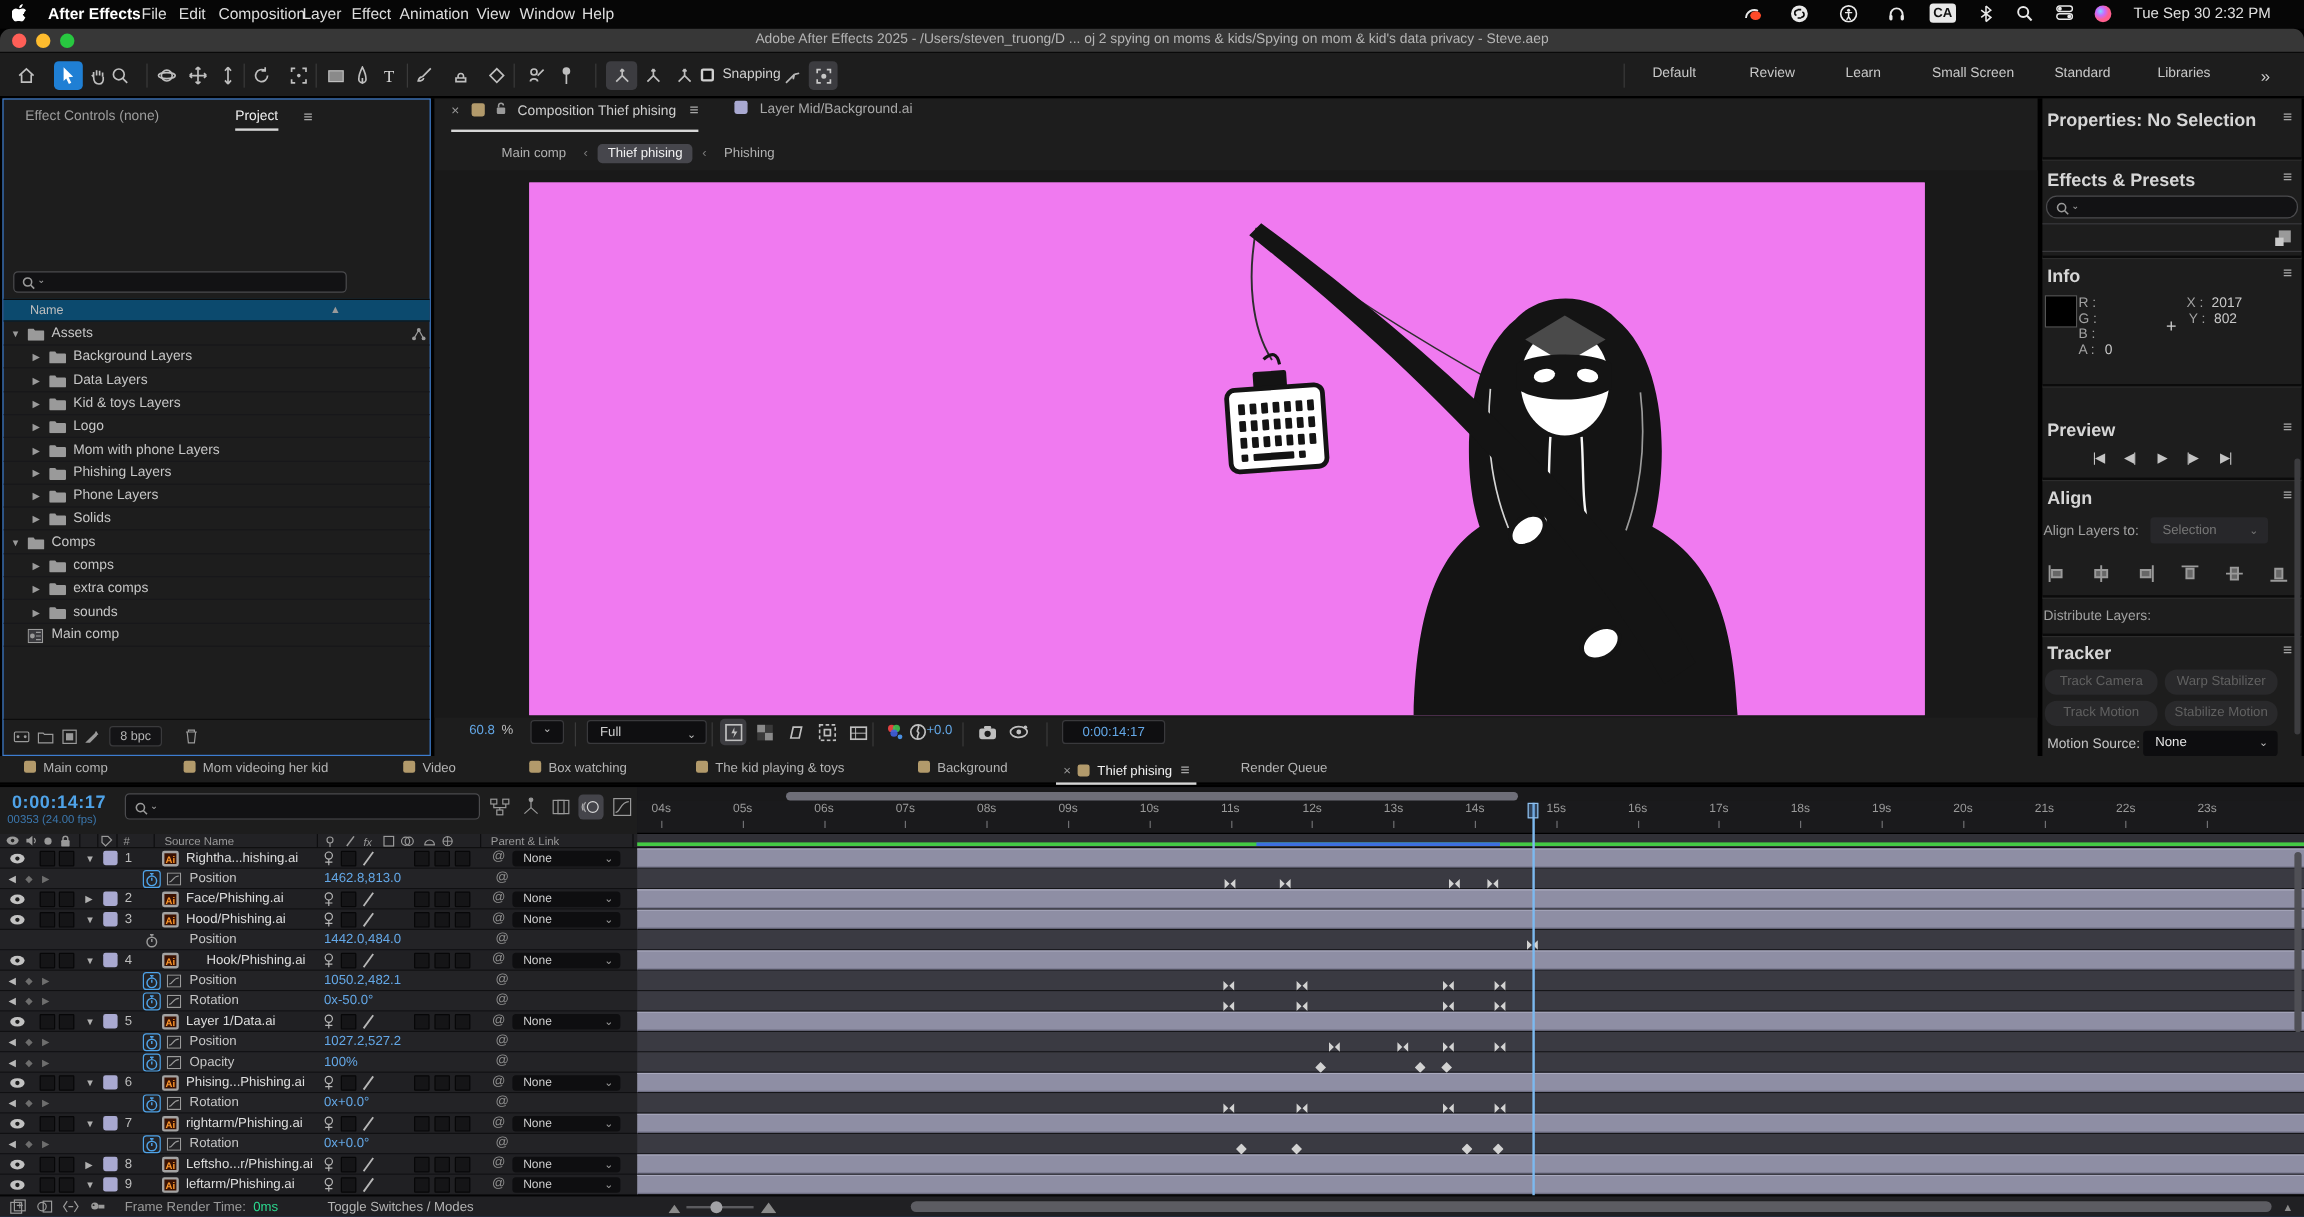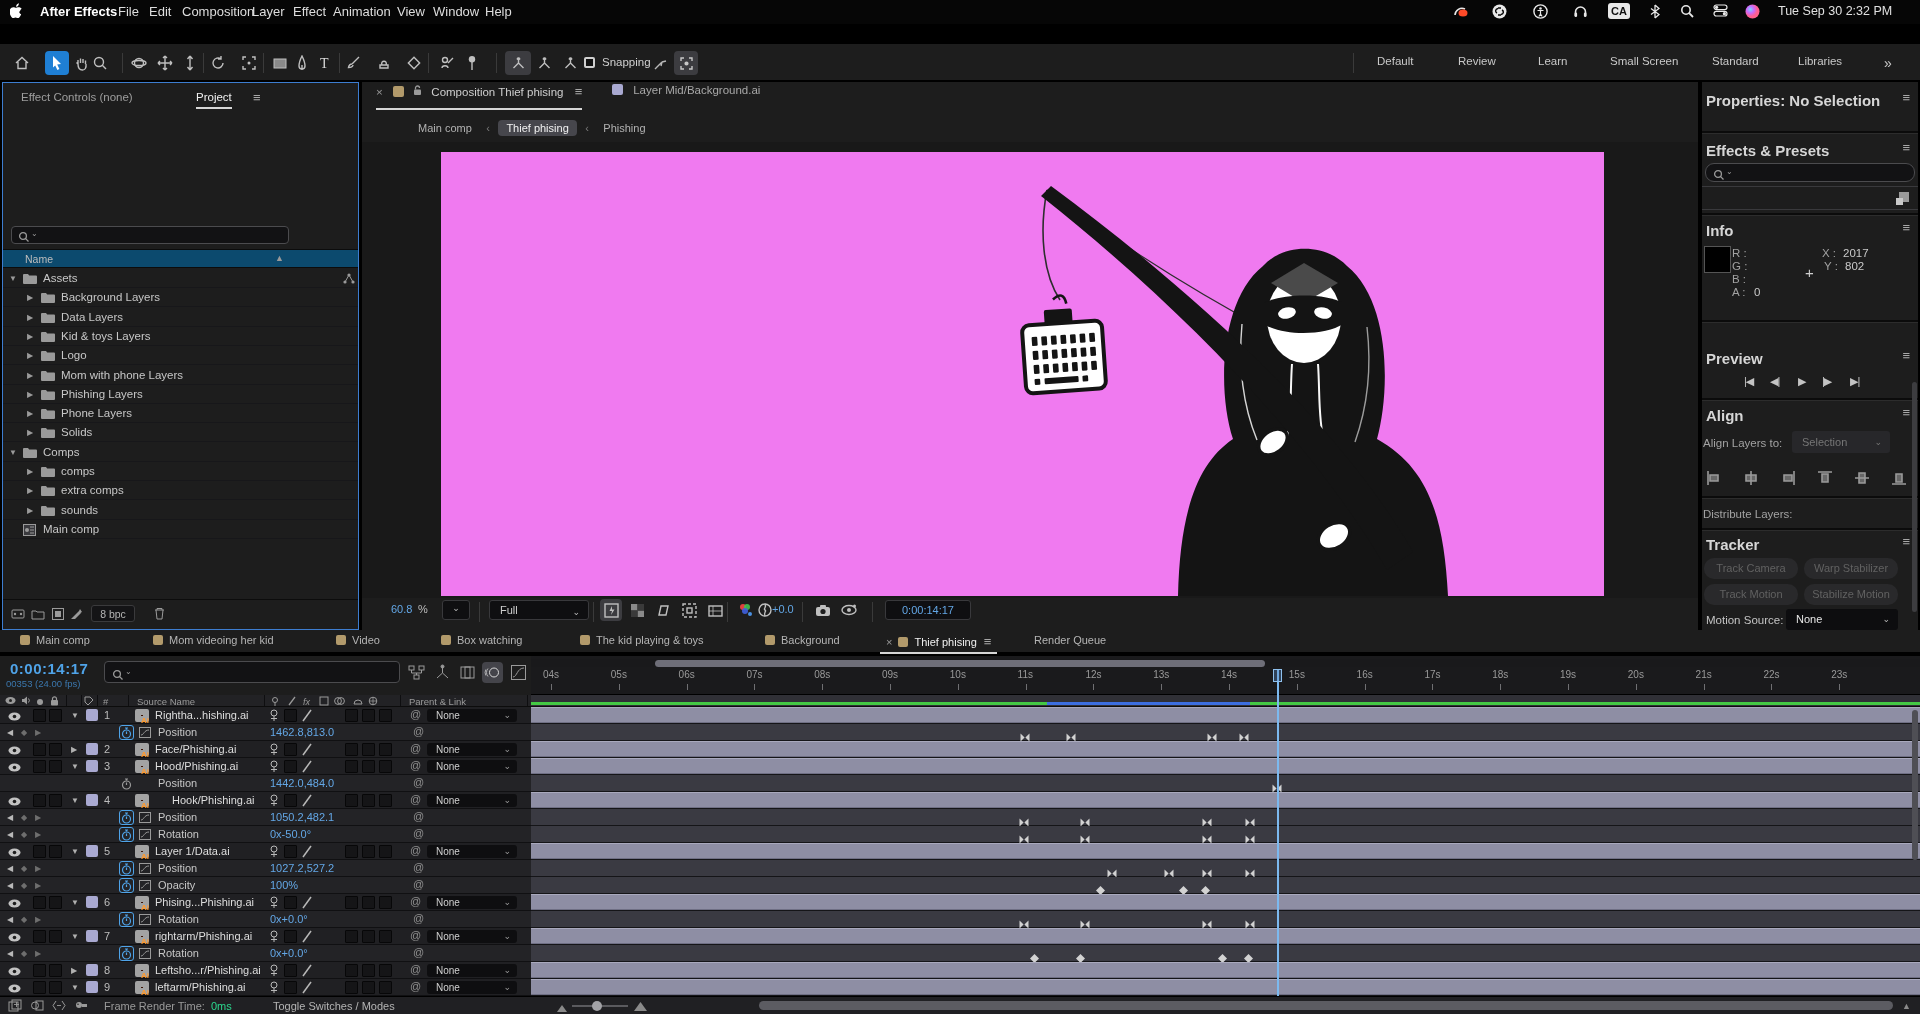--- a/index.html
+++ b/index.html
@@ -82,21 +82,21 @@
   .rtick{position:absolute;top:28px;width:1px;height:6px;background:#6f6f72;}
   #tl-heads{position:absolute;left:0;top:39px;width:531px;height:12px;background:#222225;border-bottom:1px solid #0c0c0c;font-size:9.5px;color:#9a9a9a;}
   #tl-heads-g{position:absolute;left:531px;top:39px;right:0;height:12px;background:#303036;border-bottom:1px solid #0c0c0c;}
   .colsep{position:absolute;top:0;width:1px;height:100%;background:#0e0e10;}
   .tlrow{position:absolute;left:0;width:531px;height:17px;background:#202023;border-bottom:1px solid #101012;font-size:11px;color:#c9c9c9;}
   .tlband{position:absolute;left:531px;right:0;height:17px;border-bottom:1px solid #151518;}
   .band-layer{background:#8e8ea4;box-shadow:inset 0 1px 0 #a9a9bd, inset 0 -1px 0 #6f6f84;}
   .band-prop{background:#3a3a42;}
   .cellbox{position:absolute;width:13px;height:13px;top:2px;background:#151517;border:1px solid #070708;border-radius:1px;}
   .labelsq{position:absolute;width:12px;height:12px;top:2px;background:#a9a9d1;border-radius:2px;}
-  .aibadge{position:absolute;width:14px;height:13px;top:2px;background:#3a1203;border:6px solid #a3a3a3;border-radius:2px;
+  .aibadge{position:absolute;width:14px;height:13px;top:2px;background:#3a1203;border:2px solid #a3a3a3;border-radius:2px;
      color:#ff9a2e;font-size:8px;font-weight:bold;text-align:center;line-height:11px;}
   .valtxt{color:#63a7e6;}
   .pwhip{color:#8f8f8f;font-size:11px;}
   .pdrop{position:absolute;left:427px;top:2px;width:90px;height:13px;background:#0e0e10;border-radius:3px;color:#cfcfcf;
      font-size:10px;line-height:13px;padding-left:9px;}
   .pdrop .dchev{position:absolute;right:6px;top:0;color:#9a9a9a;font-size:9px;}
   .navk{position:absolute;top:4px;font-size:8px;}
   .swatchbox{position:absolute;border:1px solid #555;background:#000;}
   .kf{position:absolute;}
   #cti{position:absolute;width:1.6px;background:#7cb9ef;z-index:5;}
@@ -147,20 +147,26 @@
                 <stop offset="0%" stop-color="#7dd8ff"></stop>
                 <stop offset="50%" stop-color="#c86bff"></stop>
                 <stop offset="100%" stop-color="#ff5f8f"></stop>
               </radialGradient>
             </defs>
             <circle cx="7.5" cy="7.5" r="7" fill="url(#sg)"></circle>
           </svg></span></span>
     <span class="statusicon nowrap" style="left:1778px;top:4px;font-size:12.5px;">Tue Sep 30  2:32 PM</span>
   </div>
 
+  <div id="titlebar" class="abs">
+    <span class="tlight" style="left:10px;background:#ff5f57;"></span>
+    <span class="tlight" style="left:30px;background:#febc2e;"></span>
+    <span class="tlight" style="left:50px;background:#28c840;"></span>
+    <div id="titletext" class="nowrap">Adobe After Effects 2025 - /Users/steven_truong/D ... oj 2 spying on moms &amp; kids/Spying on mom &amp; kid's data privacy - Steve.aep</div>
+  </div>
 
   <div id="toolbar" class="abs">
     <span id="toolslots"><span class="tool" style="left: 10px;">
           <svg width="16" height="16" viewBox="0 0 16 16">
             <path d="M2 8 L8 2.5 L14 8 M4 7 V13.5 H12 V7" stroke="#bfbfbf" fill="none" stroke-width="1.4"></path>
           </svg>
         </span><span class="tool active" style="left: 45px;">
           <svg width="14" height="16" viewBox="0 0 14 16">
             <path d="M3 1 L11 9 L7.2 9.4 L9.4 14 L7.4 15 L5.2 10.4 L3 12.4 Z" fill="#fff"></path>
           </svg>

